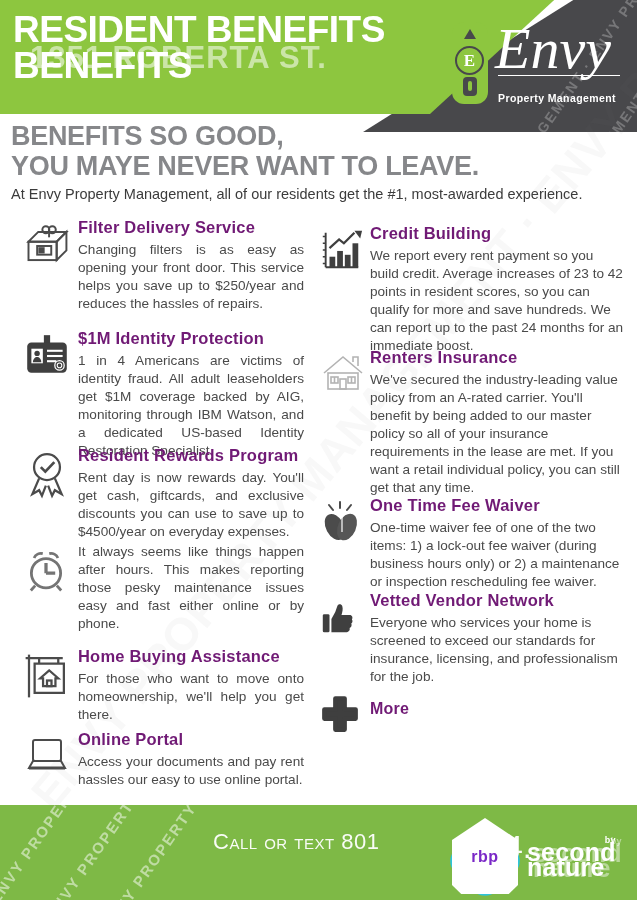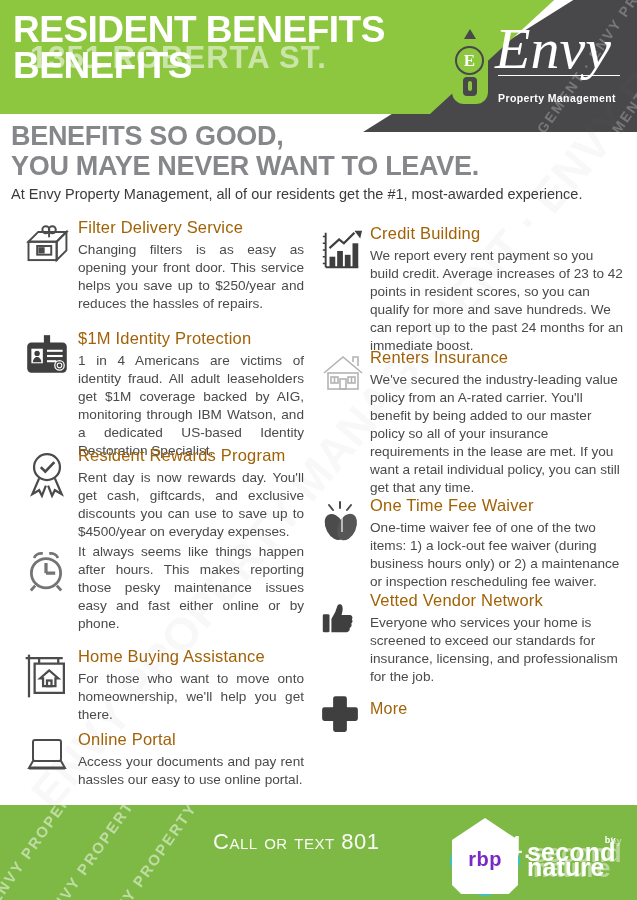--- a/index.html
+++ b/index.html
@@ -42,41 +42,41 @@
            line-height:1.12;letter-spacing:-.3px;}
   .intro-sub{position:absolute;top:186px;left:11px;color:#3b3b3b;font-size:14.5px;}
 
   
   .benefit{position:absolute;display:flex;}
   .benefit.leftcol{left:20px;width:292px;}
   .benefit.rightcol{left:318px;width:318px;}
   .bicon{flex:none;width:58px;margin-top:2px;}
   .rightcol .bicon{width:52px;}
   .btext{flex:1;}
-  .btitle{font-size:16.5px;font-weight:normal;color:#a16207;letter-spacing:.2px;margin-bottom:4px;}
+  .btitle{font-size:16.5px;font-weight:bold;color:#701a75;letter-spacing:.2px;margin-bottom:4px;}
   .bdesc{font-size:13.6px;color:#4a4a4a;line-height:1.33;}
   .leftcol .bdesc{text-align:justify;width:226px;}
   .rightcol .bdesc{width:254px;}
   .more .btitle{margin-top:10px;font-size:16px;}
 
   
   .footer{position:absolute;top:805px;left:0;width:637px;height:95px;background:#7eb946;overflow:hidden;}
   .call-prefix{position:absolute;top:24px;left:213px;font-variant:small-caps;font-size:22px;
                color:rgba(255,255,255,.95);letter-spacing:.5px;white-space:nowrap;}
   .call-suffix{position:absolute;top:24px;left:505px;font-variant:small-caps;font-size:32px;
                color:rgba(255,255,255,.95);}
   .fwm{position:absolute;color:rgba(255,255,255,.5);font-weight:bold;font-size:15px;
        letter-spacing:2px;white-space:nowrap;transform:rotate(-55deg);transform-origin:left top;}
   .rbp{position:absolute;left:446px;top:816px;width:80px;height:82px;z-index:6;}
   .rbp-teal{position:absolute;left:10px;top:16px;width:58px;height:58px;background:#2fc4d9;
             border-radius:15px;transform:rotate(45deg);}
   .rbp-house{position:absolute;left:6px;top:2px;width:66px;height:76px;background:#fff;
              clip-path:polygon(50% 0,100% 29%,100% 88%,86% 100%,14% 100%,0 88%,0 29%);}
   .rbp-text{position:absolute;left:0;top:32px;width:78px;text-align:center;color:#7a28c7;
-            font-size:20px;font-weight:bold;letter-spacing:.5px;}
+            font-size:16px;font-weight:bold;letter-spacing:.5px;}
   .sn{position:absolute;left:527px;top:836px;z-index:5;color:#fff;font-weight:bold;font-size:25px;
       line-height:.6;letter-spacing:.2px;text-shadow:6px 1px 0 rgba(255,255,255,.45);}
   .sn .by{font-size:9px;font-weight:bold;display:block;margin-left:-6px;line-height:1;text-align:right;}
   
   .page-wm{position:absolute;top:430px;left:-120px;width:900px;transform:rotate(-50deg);
            color:rgba(120,120,120,.05);font-size:46px;font-weight:bold;z-index:9;
            pointer-events:none;white-space:nowrap;}
   svg{display:block;}
 </style>
 </head>

